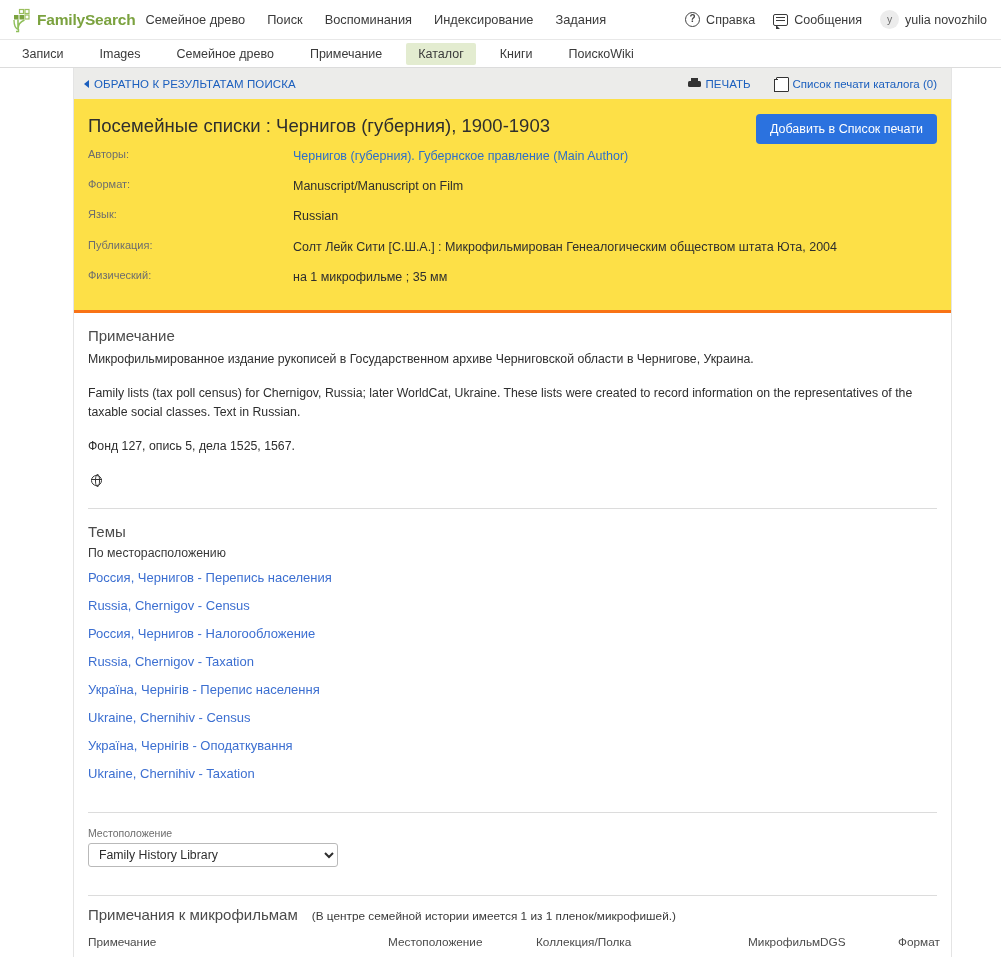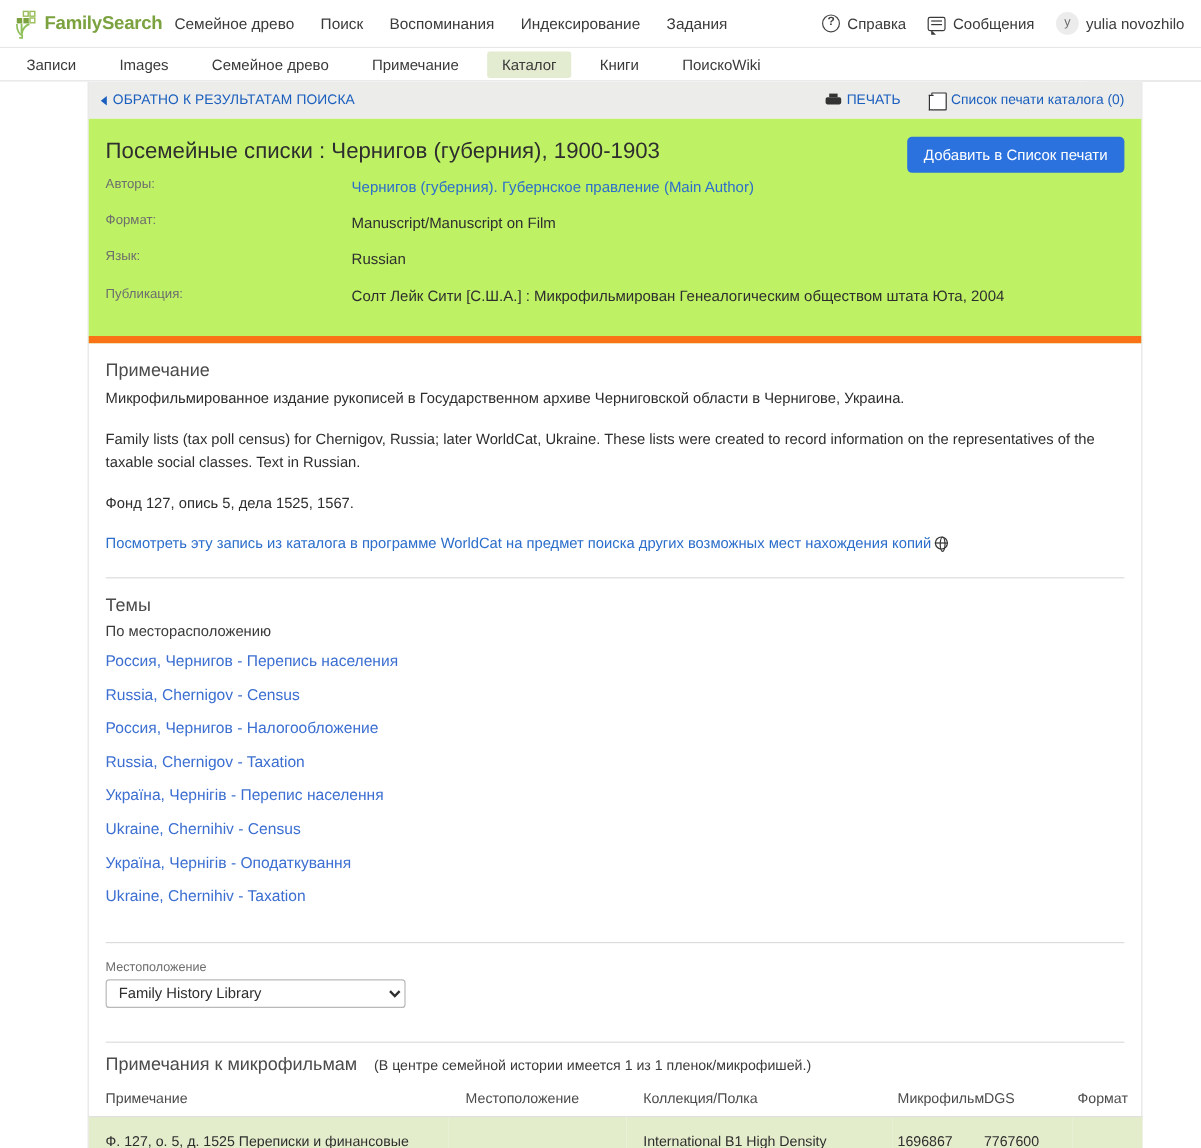--- a/index.html
+++ b/index.html
@@ -221,23 +221,23 @@
     position: absolute;
     left: 0px; top: 2px;
     width: 3px; height: 11px;
     border: 1.4px solid #333;
     border-right: none;
     background: #fff;
   }
 
   
   .record-head {
-    background: #bef264;
+    background: #fde047;
     padding: 16px 14px 12px 14px;
-    border-bottom: 6px solid #f97316;
+    border-bottom: 3px solid #f97316;
     position: relative;
   }
   .record-title {
     font-size: 18.5px;
     font-weight: normal;
     color: #2e2e2e;
     margin: 0 0 10px 0;
     line-height: 1.2;
   }
   .meta-table { width: 100%; border-collapse: collapse; }
@@ -487,31 +487,35 @@
           <td class="meta-value">Manuscript/Manuscript on Film</td>
         </tr>
         <tr>
           <td class="meta-label">Язык:</td>
           <td class="meta-value">Russian</td>
         </tr>
         <tr>
           <td class="meta-label">Публикация:</td>
           <td class="meta-value" style="max-width:300px">Солт Лейк Сити [С.Ш.А.] : Микрофильмирован Генеалогическим обществом штата Юта, 2004</td>
         </tr>
+        <tr>
+          <td class="meta-label">Физический:</td>
+          <td class="meta-value">на 1 микрофильме ; 35 мм</td>
+        </tr>
       </tbody>
         </table>
     </div>
 
     <div class="section">
       <h2 class="section-title">Примечание</h2>
       <p class="note-line">Микрофильмированное издание рукописей в Государственном архиве Черниговской области в Чернигове, Украина.</p>
       <p class="note-line">Family lists (tax poll census) for Chernigov, Russia; later WorldCat, Ukraine. These lists were created to record information on the representatives of the taxable social classes. Text in Russian.</p>
       <p class="note-line">Фонд 127, опись 5, дела 1525, 1567.</p>
       <p class="note-line">
-        <a class="link">Посмотреть эту запись из каталога в программе WorldCat на предмет поиска других возможных мест нахождения копий</a><span class="globe-icon"></span>
+        <span class="globe-icon"></span>
       </p>
     </div>
 
     <div class="divider"></div>
 
     <div class="section">
       <h2 class="section-title">Темы</h2>
       <div class="subjects-sub">По месторасположению</div>
       <a class="subject-link">Россия, Чернигов - Перепись населения</a>
       <a class="subject-link">Russia, Chernigov - Census</a>

